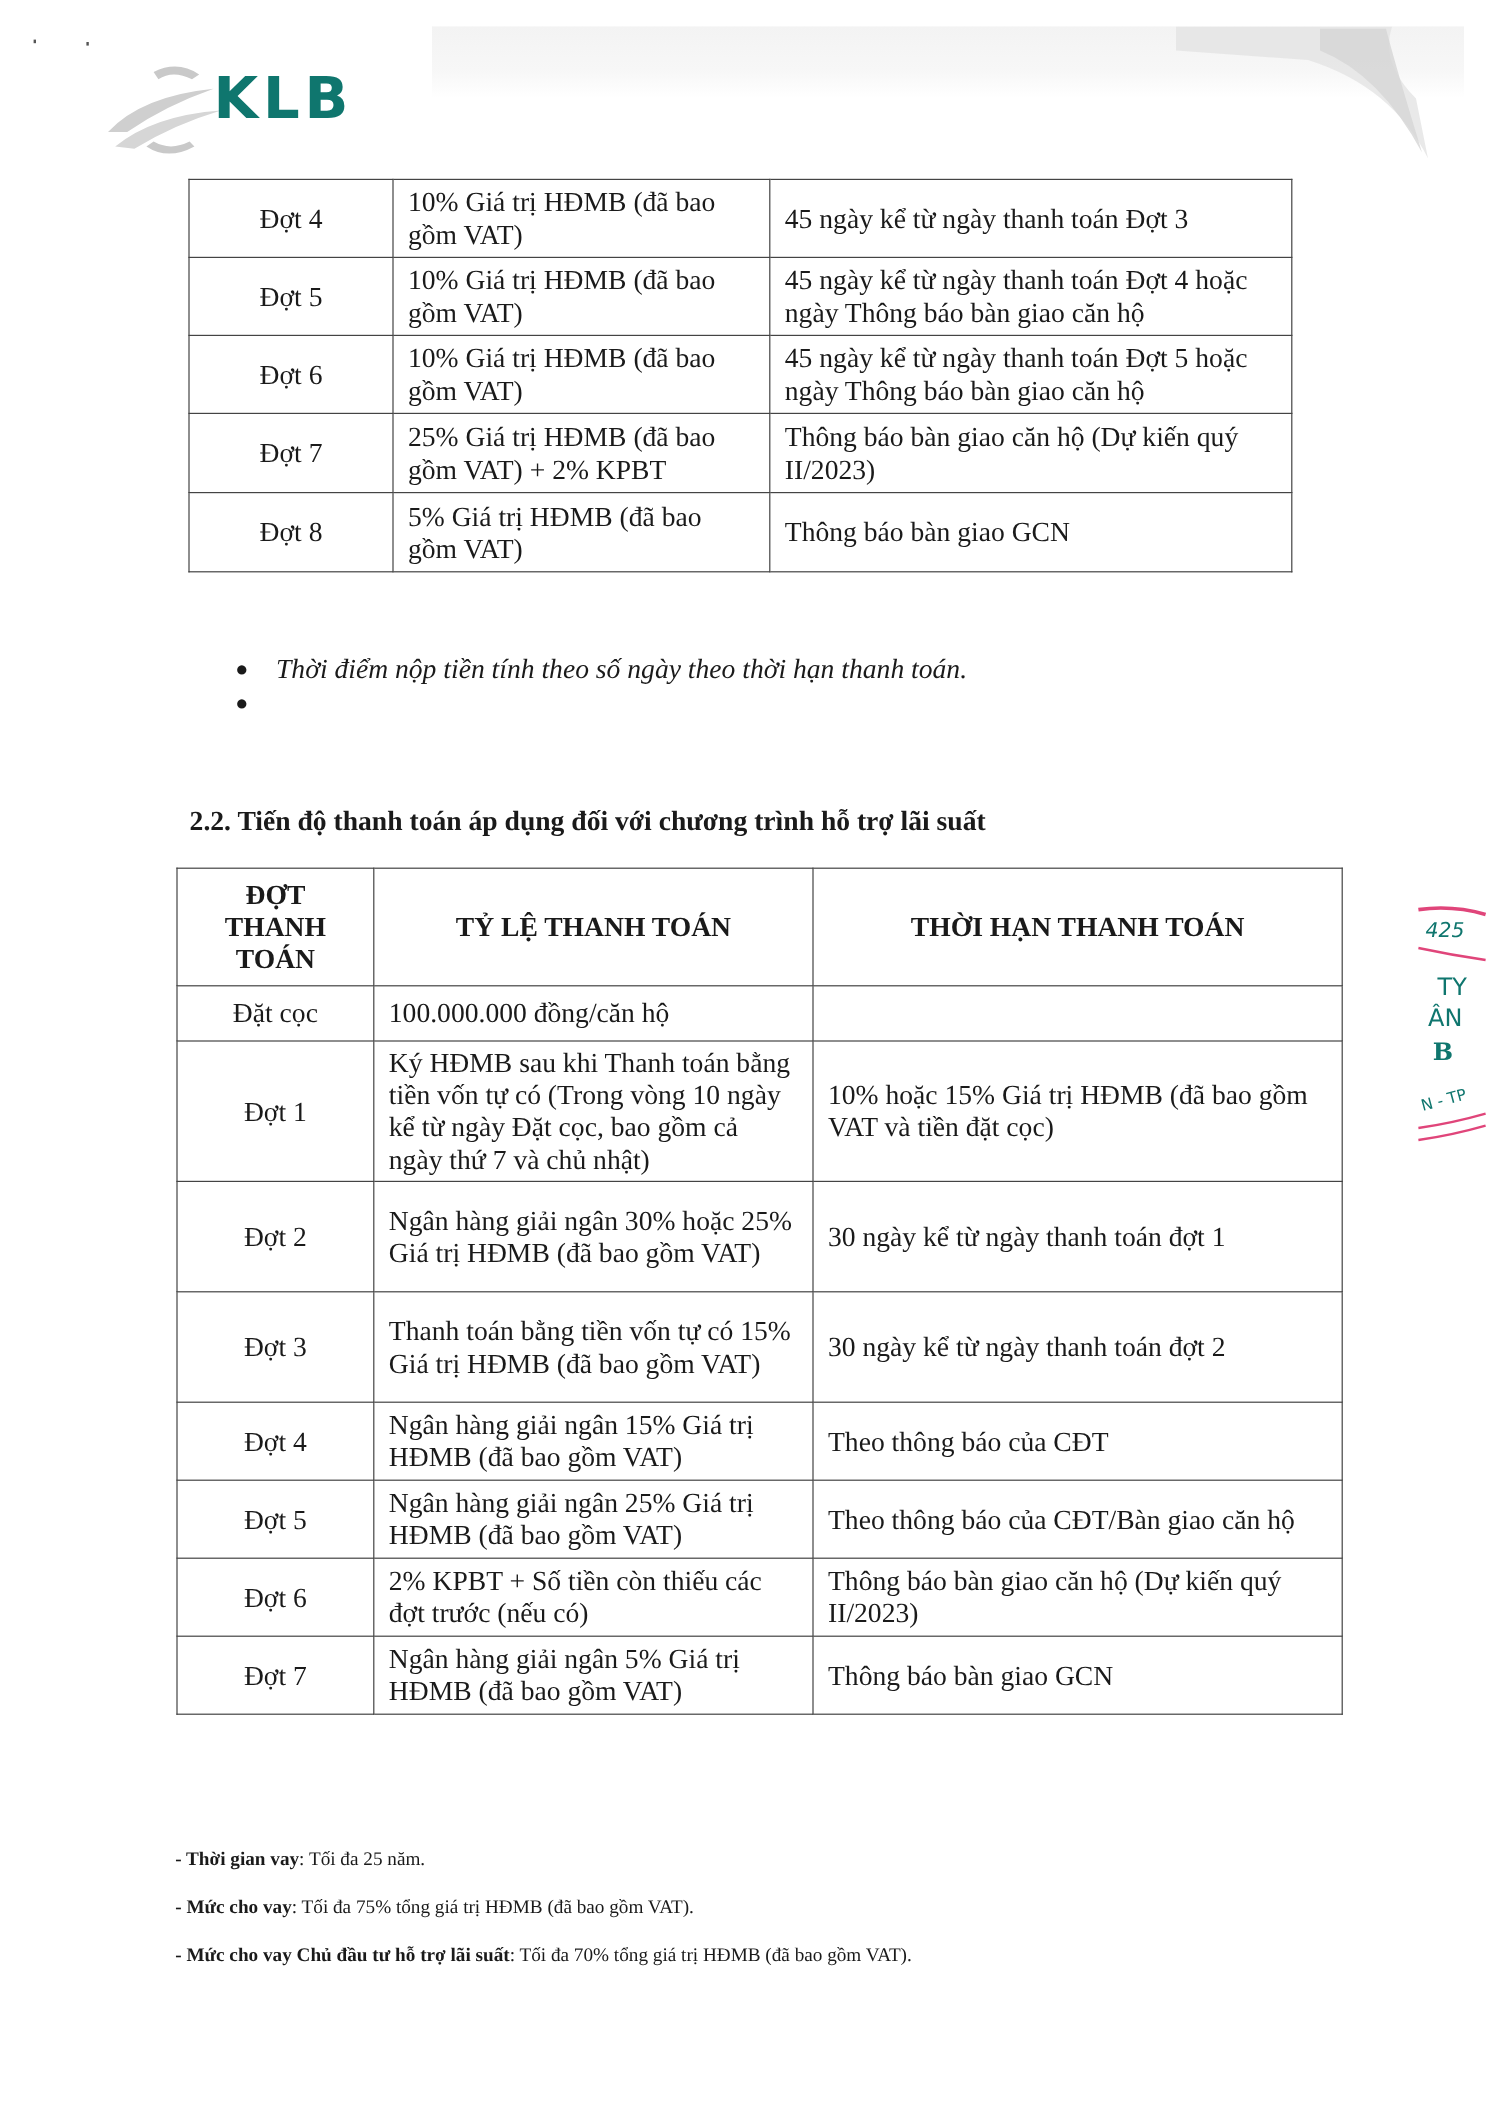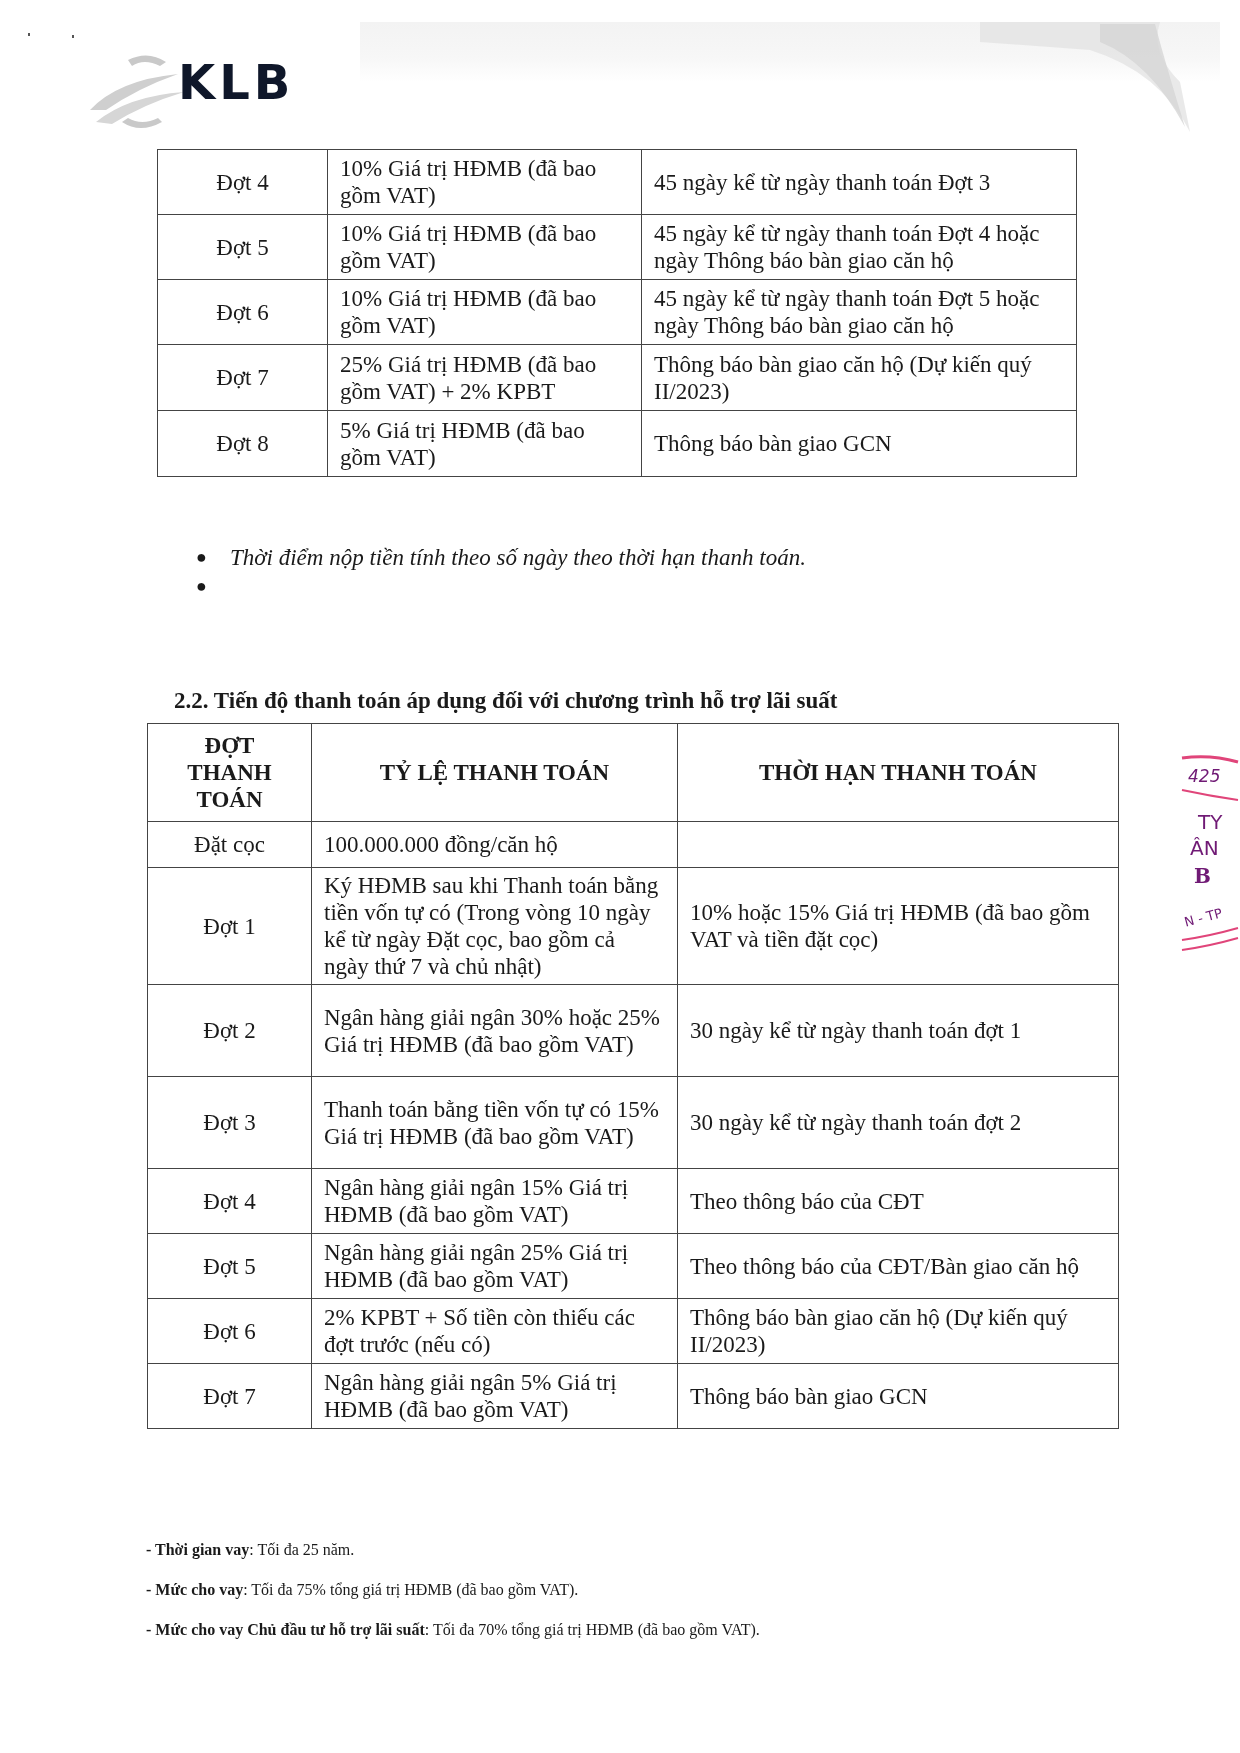--- a/index.html
+++ b/index.html
@@ -13,45 +13,45 @@
     position: absolute; left: 360px; top: 22px; width: 860px; height: 60px;
     background: linear-gradient(180deg, #f3f3f3 0%, #f7f7f7 60%, #ffffff 100%);
   }
   .header-curl {
     position: absolute; left: 980px; top: 22px; width: 210px; height: 110px;
   }
   .logo { position: absolute; left: 88px; top: 52px; width: 280px; height: 80px; }
   .logo-text {
     position: absolute; left: 178px; top: 58px;
     font-family: "DejaVu Sans", sans-serif; font-weight: bold; font-size: 48px;
-    letter-spacing: 4px; color: #0f172a; line-height: 1;
+    letter-spacing: 4px; color: #0f766e; line-height: 1;
   }
   table.sched {
     position: absolute; border-collapse: collapse; font-size: 23px; line-height: 27px;
   }
   table.sched td, table.sched th {
     border: 1.5px solid #444; vertical-align: middle; padding: 4px 12px;
   }
   table.sched td.c1 { text-align: center; }
   table.sched th { font-weight: bold; text-align: center; font-size: 23px; line-height: 27px; }
   #table1 { left: 157px; top: 149px; width: 920px; }
   #table1 col.c1w { width: 170px; }
   #table1 col.c2w { width: 314px; }
   #table2 { left: 147px; top: 723px; width: 972px; border-radius: 22px; }
   #table2 col.c1w { width: 164px; }
   #table2 col.c2w { width: 366px; }
   .notes { position: absolute; left: 190px; top: 543px; width: 960px; font-style: italic; font-size: 23px; line-height: 29px; margin: 0; padding: 0; list-style: none; }
   .notes li { position: relative; padding-left: 40px; }
   .notes li .bullet { position: absolute; left: 6px; top: 0; font-style: normal; font-size: 18px; }
-  .section-heading { position: absolute; left: 158px; top: 672px; font-weight: bold; font-size: 23px; margin: 16px; }
+  .section-heading { position: absolute; left: 158px; top: 672px; font-weight: bold; font-size: 23px; margin: 0; }
   .loan-lines { position: absolute; left: 146px; top: 1530px; font-size: 16px; line-height: 40px; }
   .loan-line b { font-weight: bold; }
   .stamp {
     position: absolute; left: 1180px; top: 750px; width: 60px; height: 220px;
-    color: #701a75; font-family: "DejaVu Sans", sans-serif;
+    color: #0f766e; font-family: "DejaVu Sans", sans-serif;
   }
   .stamp span { position: absolute; font-size: 20px; }
 </style>
 </head>
 <body>
 
 <div class="scan-mark" style="left:28px;top:33px;"></div>
 <div class="scan-mark" style="left:72px;top:35px;"></div>
 
 <div class="header-band"></div>

